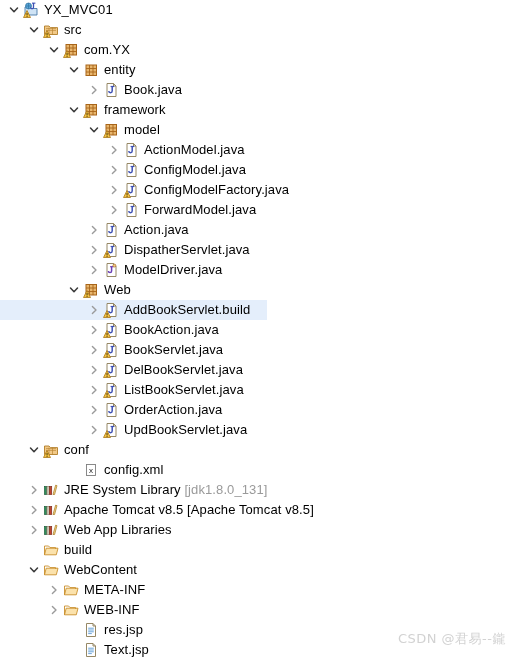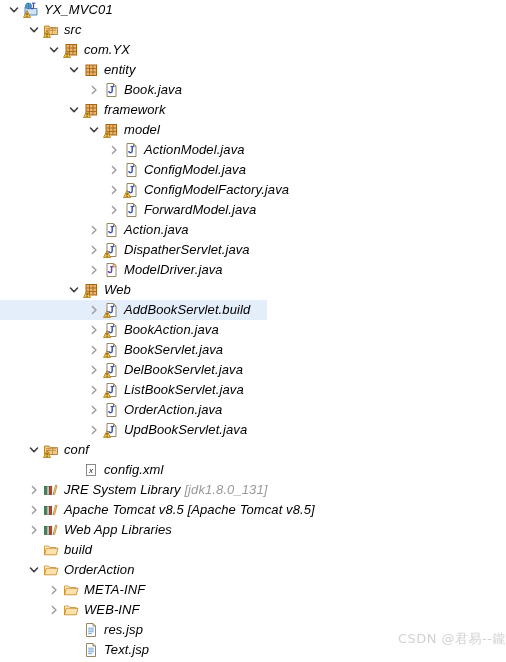--- a/index.html
+++ b/index.html
@@ -5,21 +5,21 @@
   html,body{margin:0;padding:0;}
   body{
     width:506px;height:662px;
     background:#ffffff;
     font-family:"Liberation Sans","DejaVu Sans",sans-serif;
     font-size:13px;
     color:#000000;
     overflow:hidden;
     position:relative;
   }
-  #tree{position:absolute;left:0;top:0;width:422px;font-style:italic;}
+  #tree{position:absolute;left:0;top:0;width:422px;}
   .row{
     height:20px;
     display:flex;
     align-items:center;
     white-space:nowrap;
     position:relative;
   }
   .row.sel .rowbg{
     position:absolute;left:0;top:0;height:20px;
     background:#e4eefb;
@@ -595,21 +595,21 @@
         <svg width="10" height="10" viewBox="0 0 10 10">
           <path d="M1.5,3 L5,6.8 L8.5,3" fill="none" stroke="#3a3a3a" stroke-width="1.5" stroke-linecap="round" stroke-linejoin="round"></path>
         </svg>
       </div>
       <div class="icon">
         <svg width="16" height="16" viewBox="0 0 16 16">
       <path d="M1.5,12.8 L3.2,6.2 L15,6.2 L13.3,12.8 Z" fill="#fbe2ac" stroke="#c98f2b" stroke-width="0.9" stroke-linejoin="round"></path>
       <path d="M1.5,12.8 L1.5,4 L5.6,4 L7,5.6 L12.6,5.6 L12.6,7" fill="none" stroke="#c98f2b" stroke-width="0.9" stroke-linejoin="round"></path>
     </svg>
       </div>
-      <div class="label">OrderAction</div>
+      <div class="label">WebContent</div>
     </div>
     <div class="row">
       <div class="indent" style="width: 46px;"></div>
       <div class="twisty">
         <svg width="10" height="10" viewBox="0 0 10 10">
           <path d="M3.4,1.5 L7,5 L3.4,8.5" fill="none" stroke="#9b9b9b" stroke-width="1.4" stroke-linecap="round" stroke-linejoin="round"></path>
         </svg>
       </div>
       <div class="icon">
         <svg width="16" height="16" viewBox="0 0 16 16">

